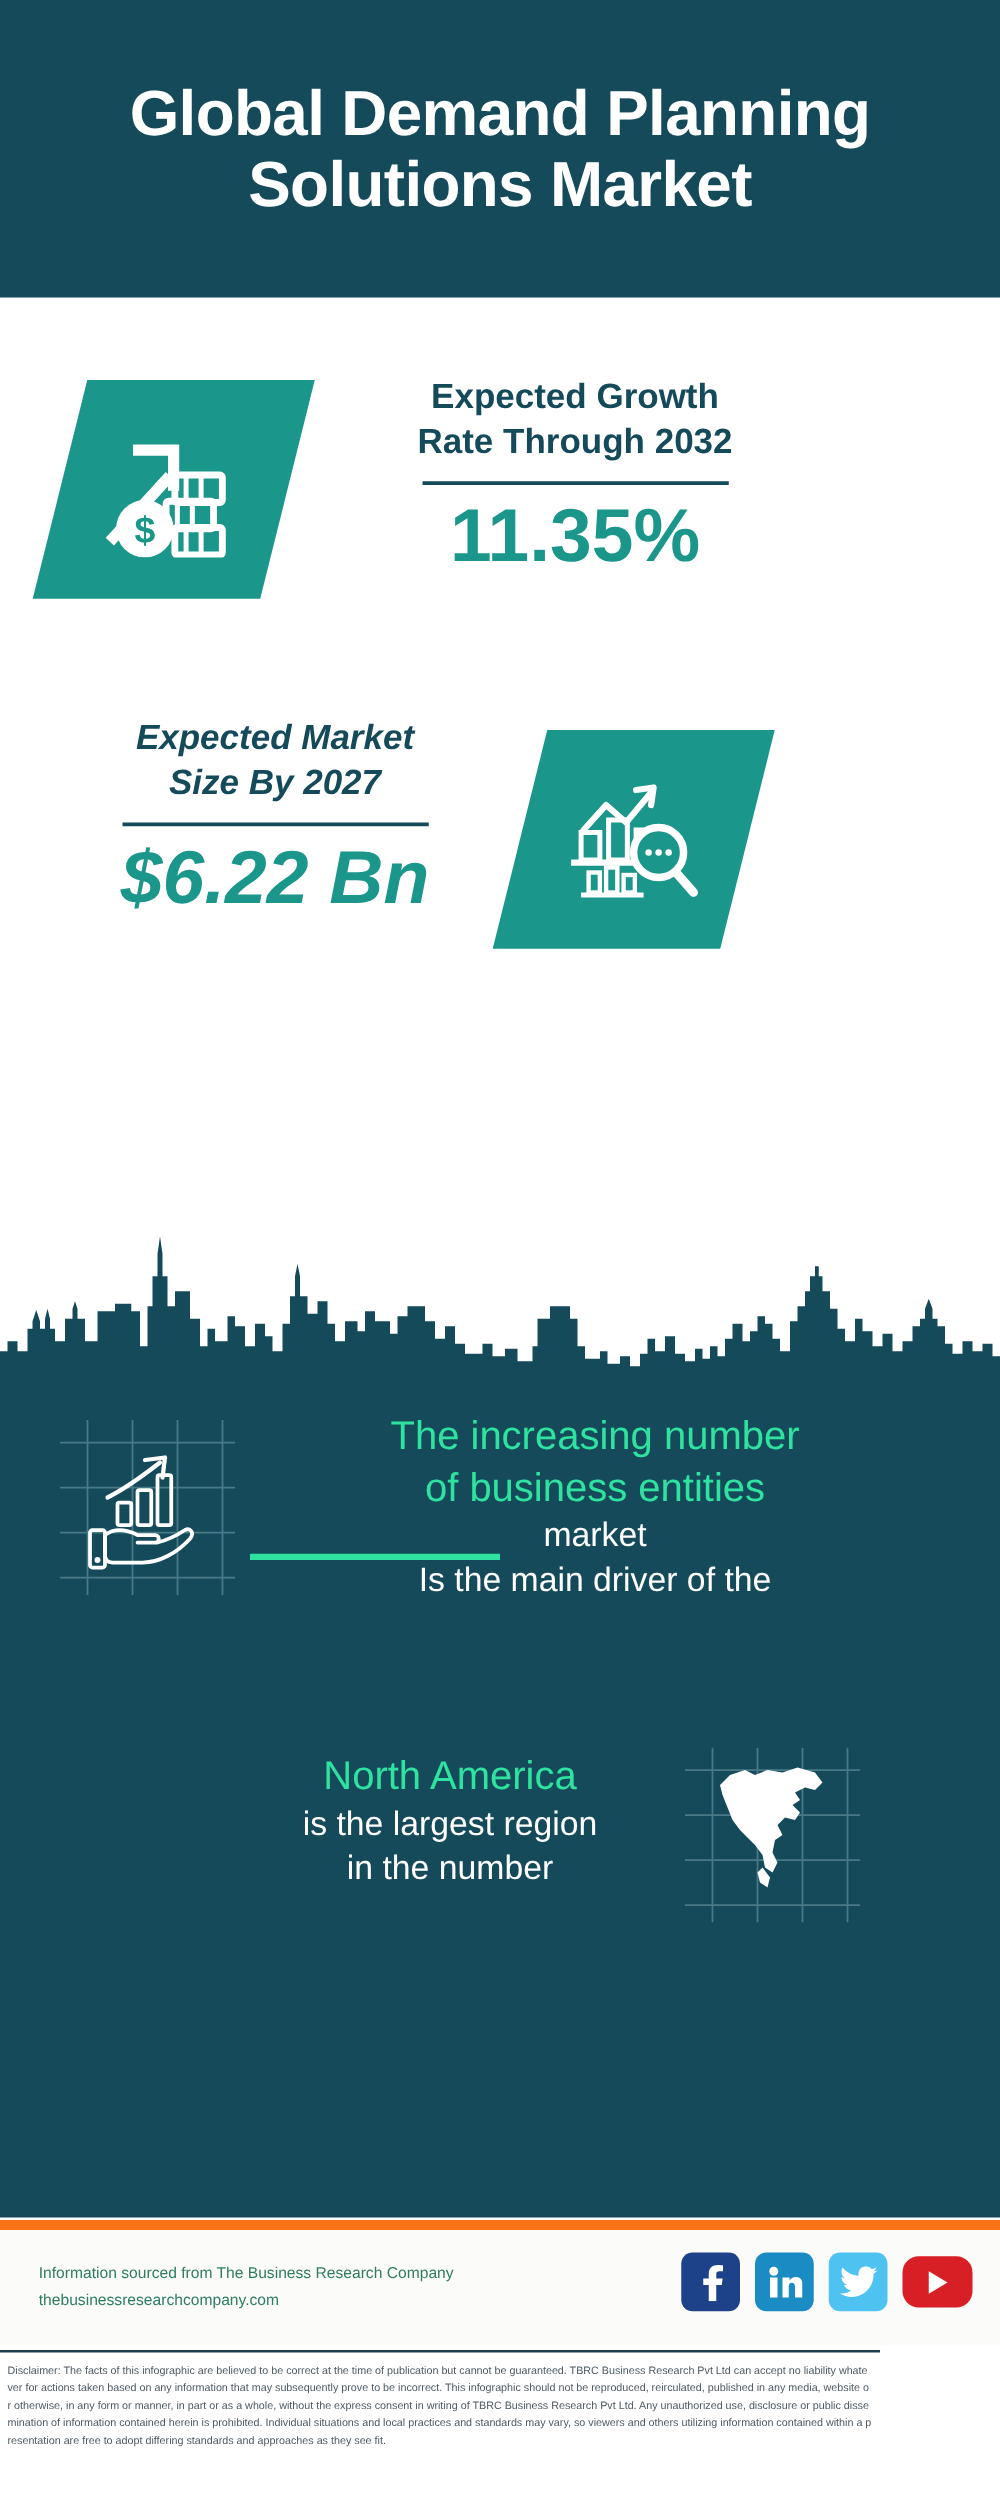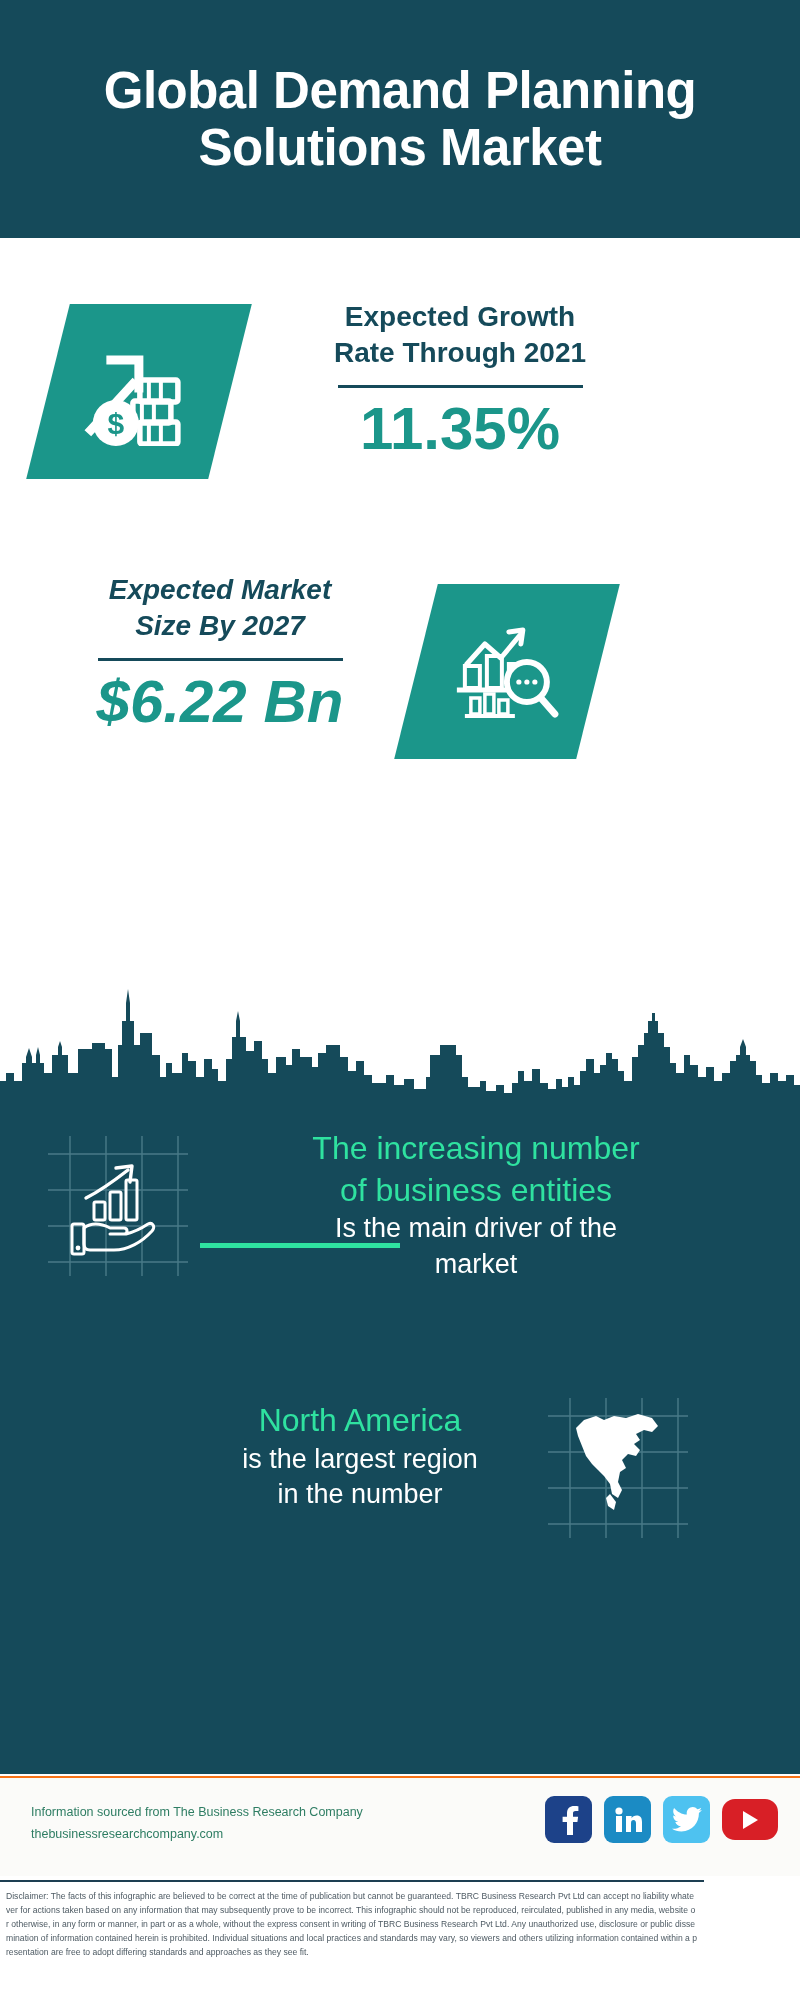--- a/index.html
+++ b/index.html
@@ -85,21 +85,21 @@
   }
   .green-divider {
     position:absolute; left:200px; top:1240px; width:200px; height:5px;
     background:#2fe2a0;
   }
 
   
   .footer {
     position:absolute; left:0; top:1776px; width:800px; height:100px;
     background:#fbfbf9;
-    border-top:2px solid #f97316;
+    border-top:8px solid #f97316;
   }
   .footer-text { position:absolute; left:31px; top:24px; }
   .footer-line {
     color:#2e7d63; font-size:12.5px; line-height:1.75; white-space:nowrap;
   }
   .social-row {
     position:absolute; right:22px; top:18px;
     display:flex; gap:12px; align-items:center;
   }
   .social-icon {
@@ -151,21 +151,21 @@
         <line x1="78" y1="84" x2="78" y2="106" stroke="#ffffff" stroke-width="4"></line>
 
         <circle cx="33" cy="85" r="23" fill="#ffffff"></circle>
         <text x="33" y="96" font-family="Liberation Sans, sans-serif" font-size="30" font-weight="bold" fill="#1b968a" text-anchor="middle">$</text>
       </svg>
     </div>
 
     <div class="stat1-text">
       <div class="stat-label">
         <div>Expected Growth</div>
-        <div>Rate Through 2021</div>
+        <div>Rate Through 2032</div>
       </div>
       <div class="stat-rule"></div>
       <div class="stat-value">11.35%</div>
     </div>
 
     <div class="badge stat2-badge">
       <svg width="112" height="104" viewBox="0 0 112 104" fill="none">
 
         <path d="M16 44 L34 24 L50 38 L70 14" stroke="#ffffff" stroke-width="5" fill="none" stroke-linejoin="round" stroke-linecap="round"></path>
         <path d="M58 12 L72 10 L70 24" stroke="#ffffff" stroke-width="5" fill="none" stroke-linecap="round" stroke-linejoin="round"></path>
@@ -232,22 +232,22 @@
         <circle cx="30" cy="112" r="2.4" fill="#ffffff"></circle>
       </svg>
     </div>
 
     <div class="row-block" style="left:196px; top:30px; width:560px; text-align:center;">
       <div class="headline-green">
         <div>The increasing number</div>
         <div>of business entities</div>
       </div>
       <div class="subline-white">
+        <div>market</div>
         <div>Is the main driver of the</div>
-        <div>market</div>
       </div>
     </div>
 
     <div style="position:absolute; left:200px; top:1140px;"></div>
 
     <div class="row-block" style="left:40px; top:302px; width:640px; text-align:center;">
       <div class="headline-green">
         <div>North America</div>
       </div>
       <div class="subline-white">

